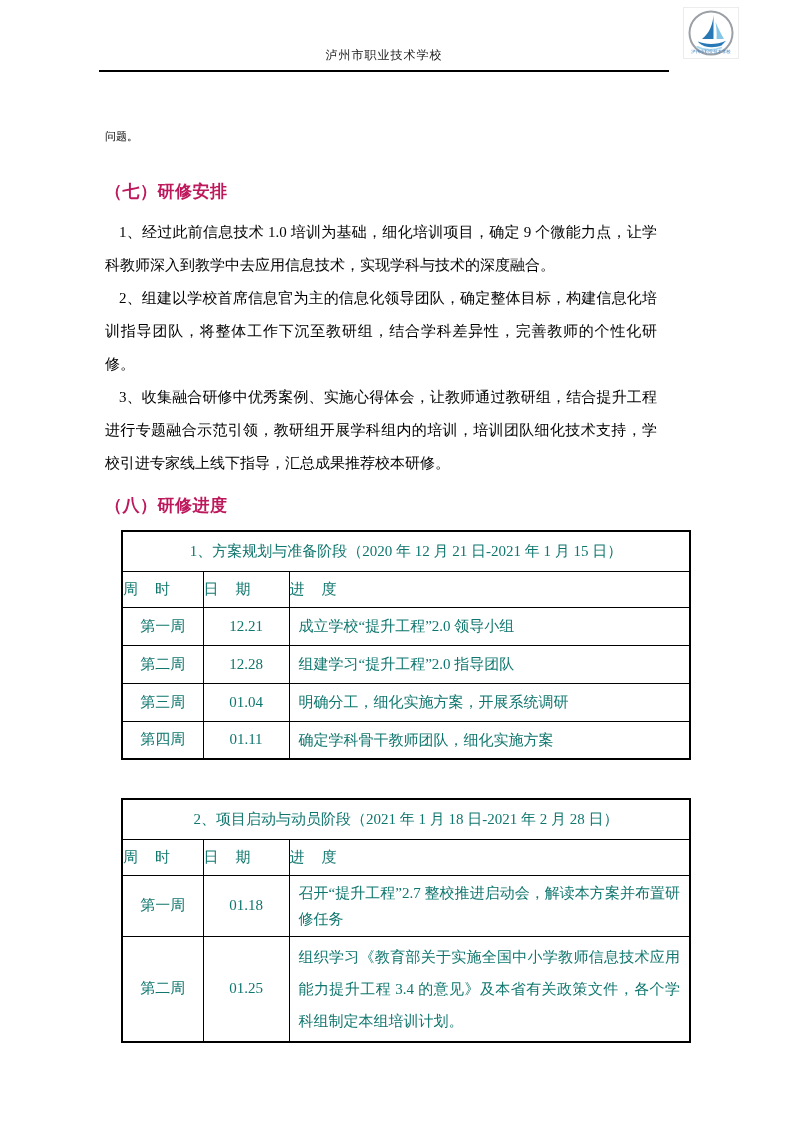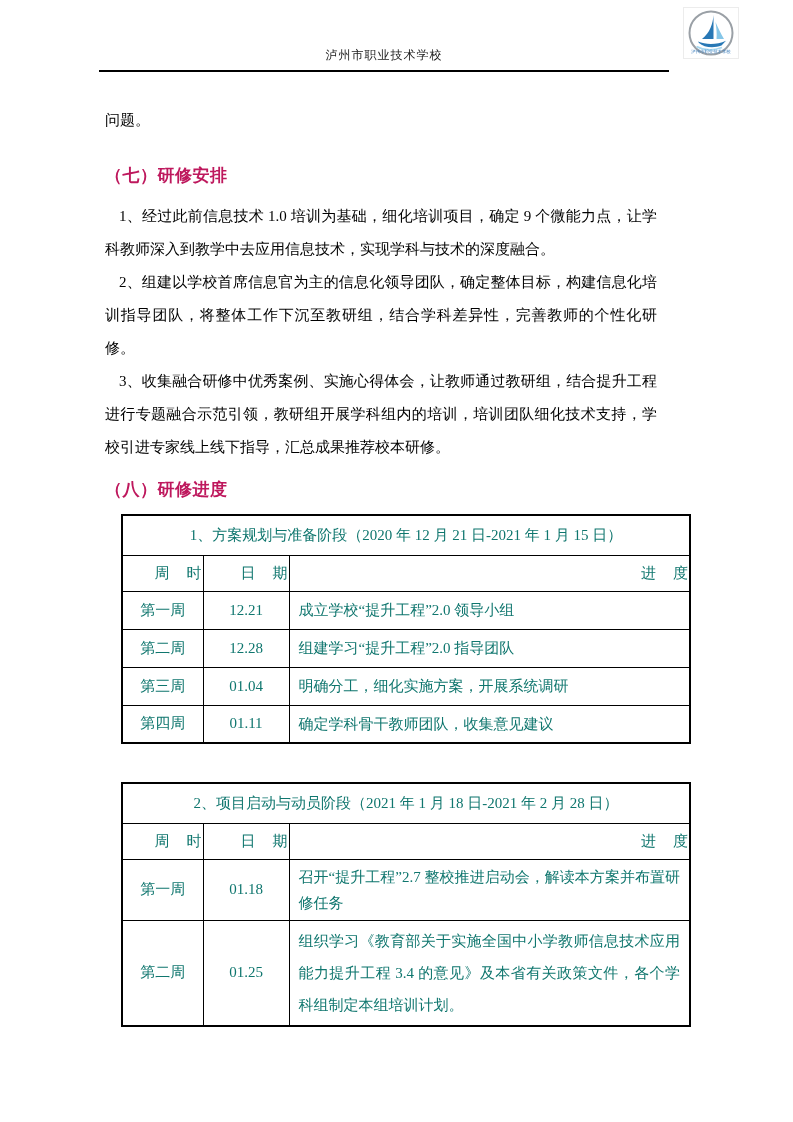--- a/index.html
+++ b/index.html
@@ -16,21 +16,21 @@
     background:#ffffff;
   }
   .logo-box svg { display:block; }
   .doc-header {
     margin:0 84px 0 99px; padding-top:45px; padding-bottom:6px;
     border-bottom:2px solid #000; text-align:center;
   }
   .school-name { font-size:12px; letter-spacing:1px; color:#1a1a1a; }
   
   .content { margin:0 96px 0 105px; }
-  .p-tail { margin-top:36px; font-size:15px; line-height:24px; }
+  .p-tail { margin-top:52px; font-size:11px; line-height:24px; }
   h2.sec {
     font-family:"Liberation Sans","DejaVu Sans",sans-serif;
     font-size:17px; font-weight:bold; letter-spacing:0.5px; color:#be185d;
   }
   .sec-1 { margin-top:32px; }
   .sec-2 { margin-top:14px; }
   .paras { margin-top:13px; }
   .para {
     font-size:15px; line-height:33px; text-indent:14px;
     text-align:justify; text-align-last:left;
@@ -41,21 +41,21 @@
     font-size:15px; table-layout:fixed; color:#0f766e;
   }
   .sched-1 { margin-top:13px; }
   .sched-2 { margin-top:38px; }
   .sched td { border:1px solid #000; vertical-align:middle; }
   .sched { border:2px solid #000; }
   .sched col.c1 { width:81px; }
   .sched col.c2 { width:86px; }
   .sched col.c3 { width:401px; }
   .sched .t-title { text-align:center; height:40px; }
-  .sched .th { text-align:right; height:36px; letter-spacing:1px;padding-left:12px; }
+  .sched .th { text-align:left; height:36px; letter-spacing:1px; }
   .sched .cw, .sched .cd { text-align:center; }
   .sched .cp { text-align:justify; text-align-last:left; padding:4px 9px; line-height:26px; }
   .sched-1 tr.data { height:38px; }
   .sched-2 tr.data-1 { height:58px; }
   .sched-2 tr.data-2 { height:96px; }
   .sched-2 tr.data-2 .cp { line-height:32px; }
 </style>
 </head>
 <body>
 
@@ -116,21 +116,21 @@
           <td class="cp">组建学习“提升工程”2.0 指导团队</td>
         </tr>
         <tr class="data">
           <td class="cw">第三周</td>
           <td class="cd">01.04</td>
           <td class="cp">明确分工，细化实施方案，开展系统调研</td>
         </tr>
         <tr class="data">
           <td class="cw">第四周</td>
           <td class="cd">01.11</td>
-          <td class="cp">确定学科骨干教师团队，收集意见建议</td>
+          <td class="cp">确定学科骨干教师团队，细化实施方案</td>
         </tr>
       </tbody>
     </table>
 
     <table class="sched sched-2">
       <colgroup>
           <col class="c1">
           <col class="c2">
           <col class="c3">
         </colgroup>

